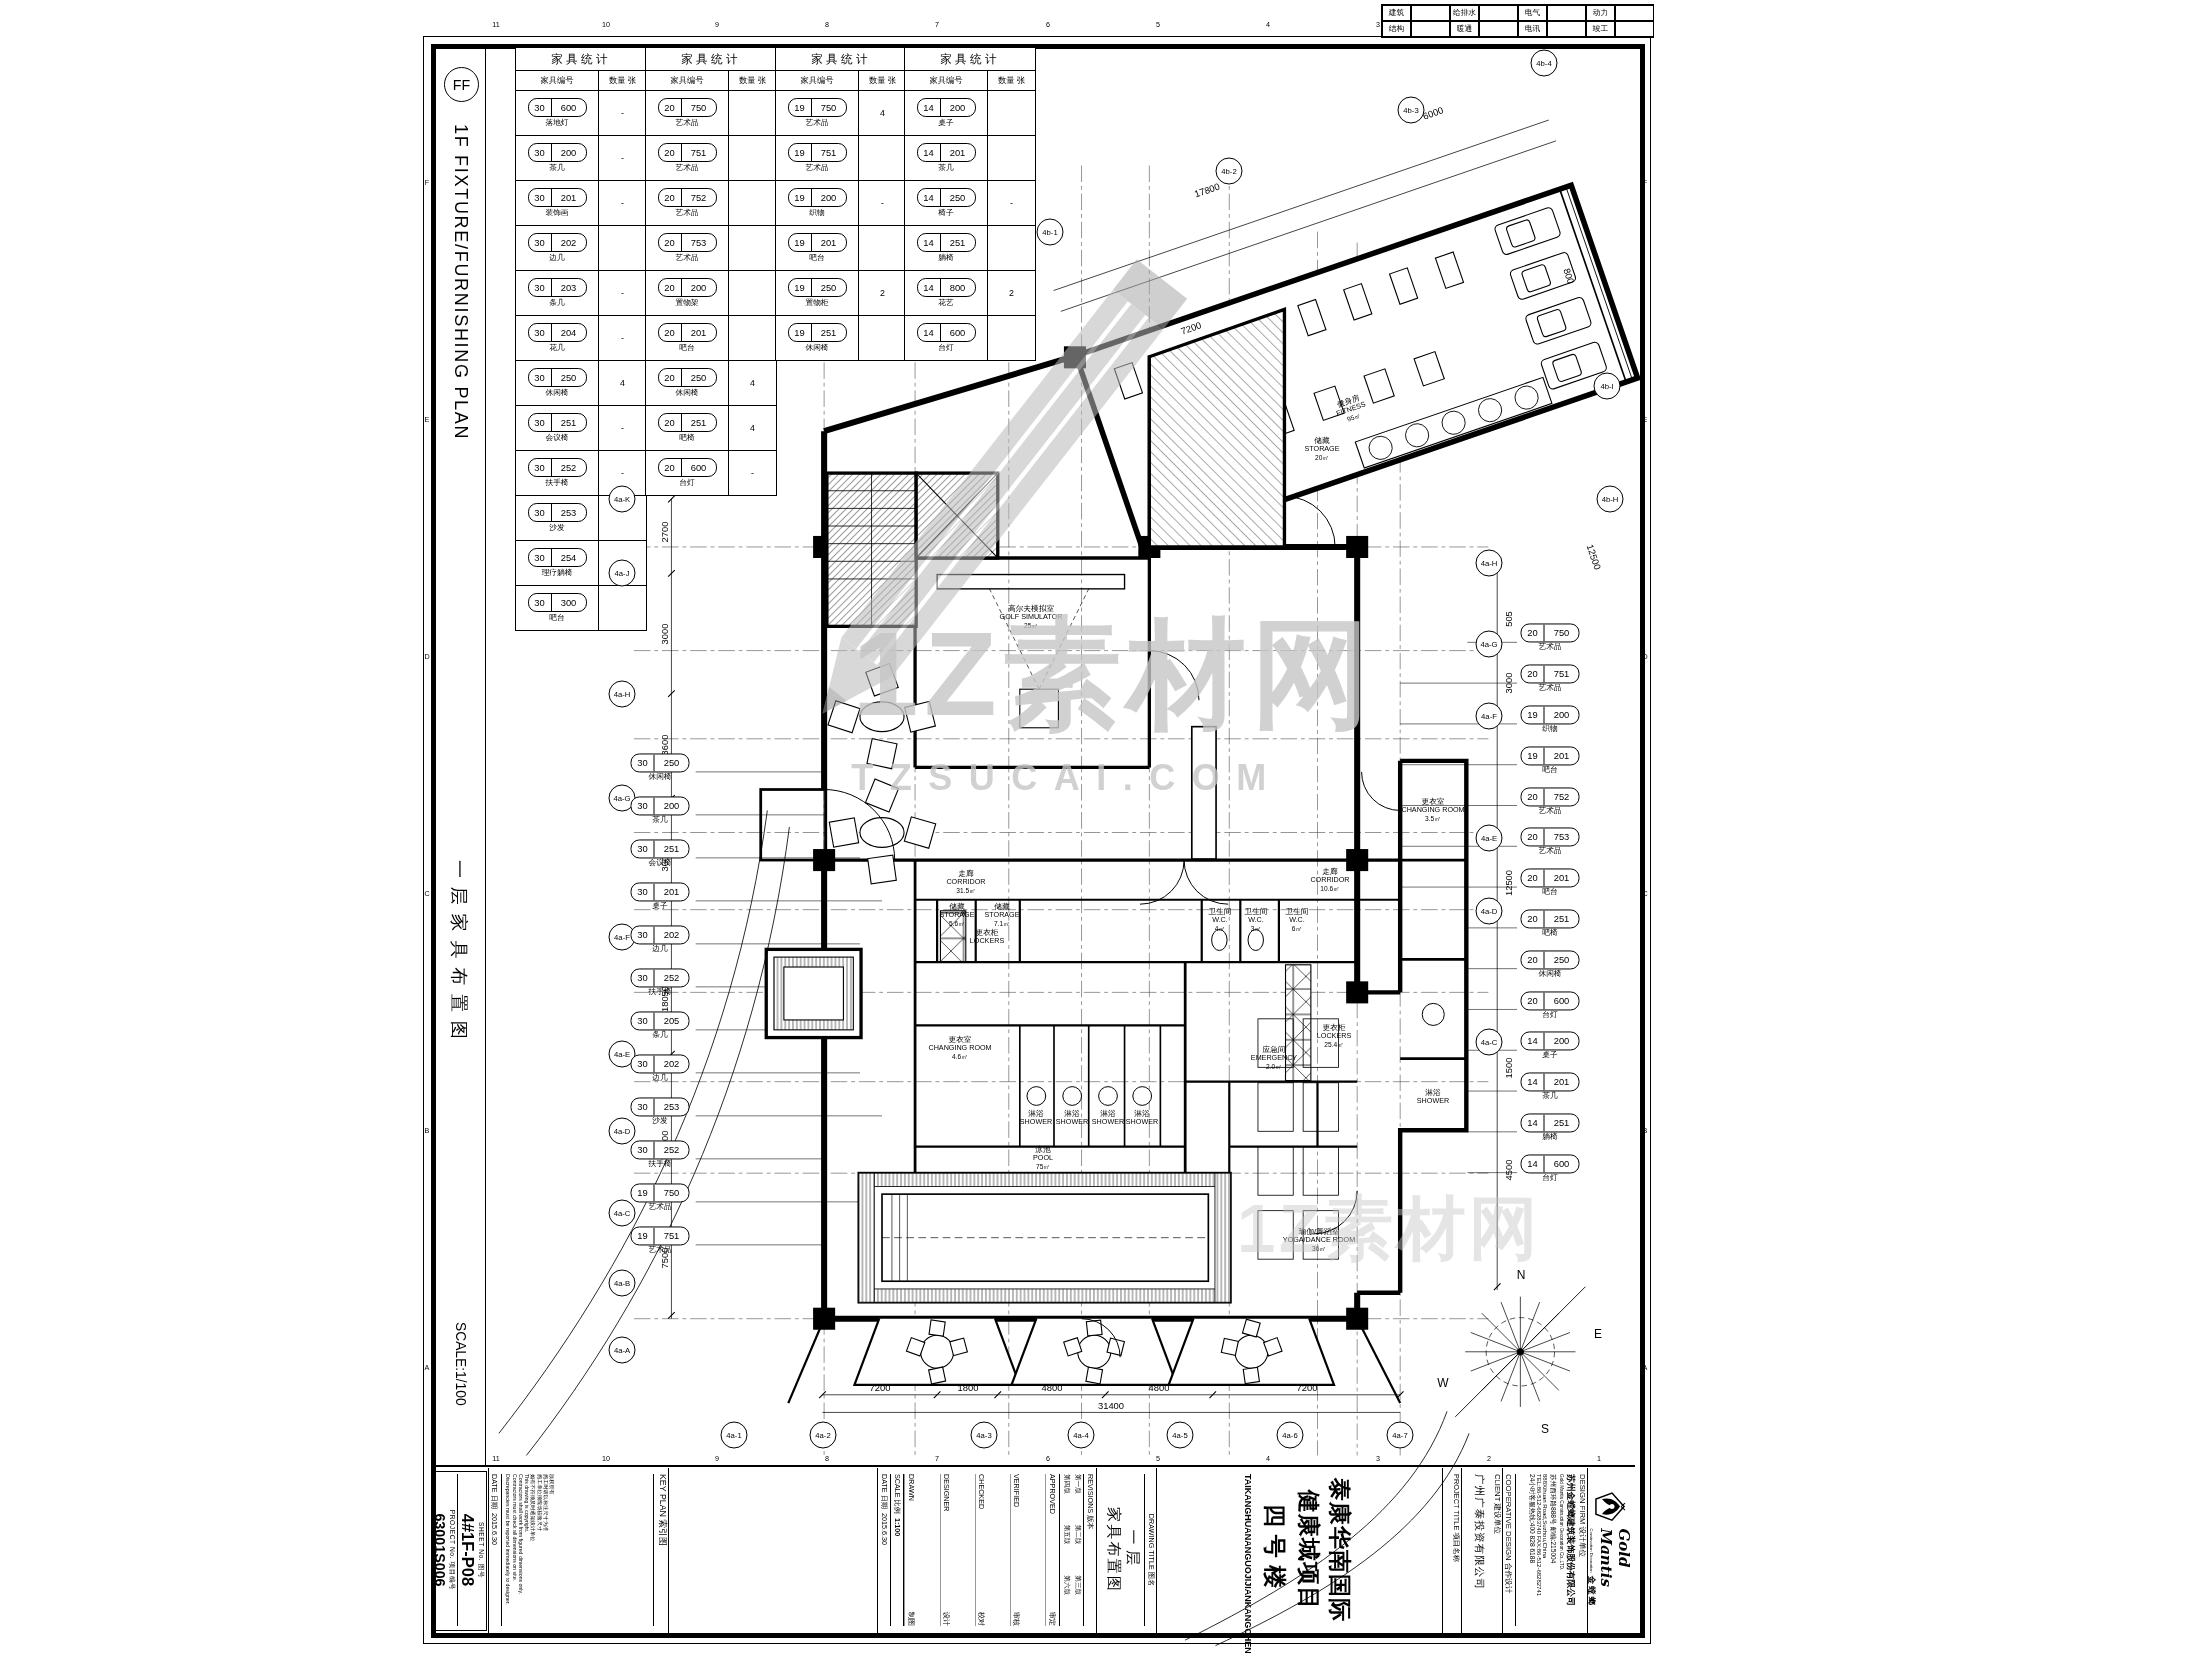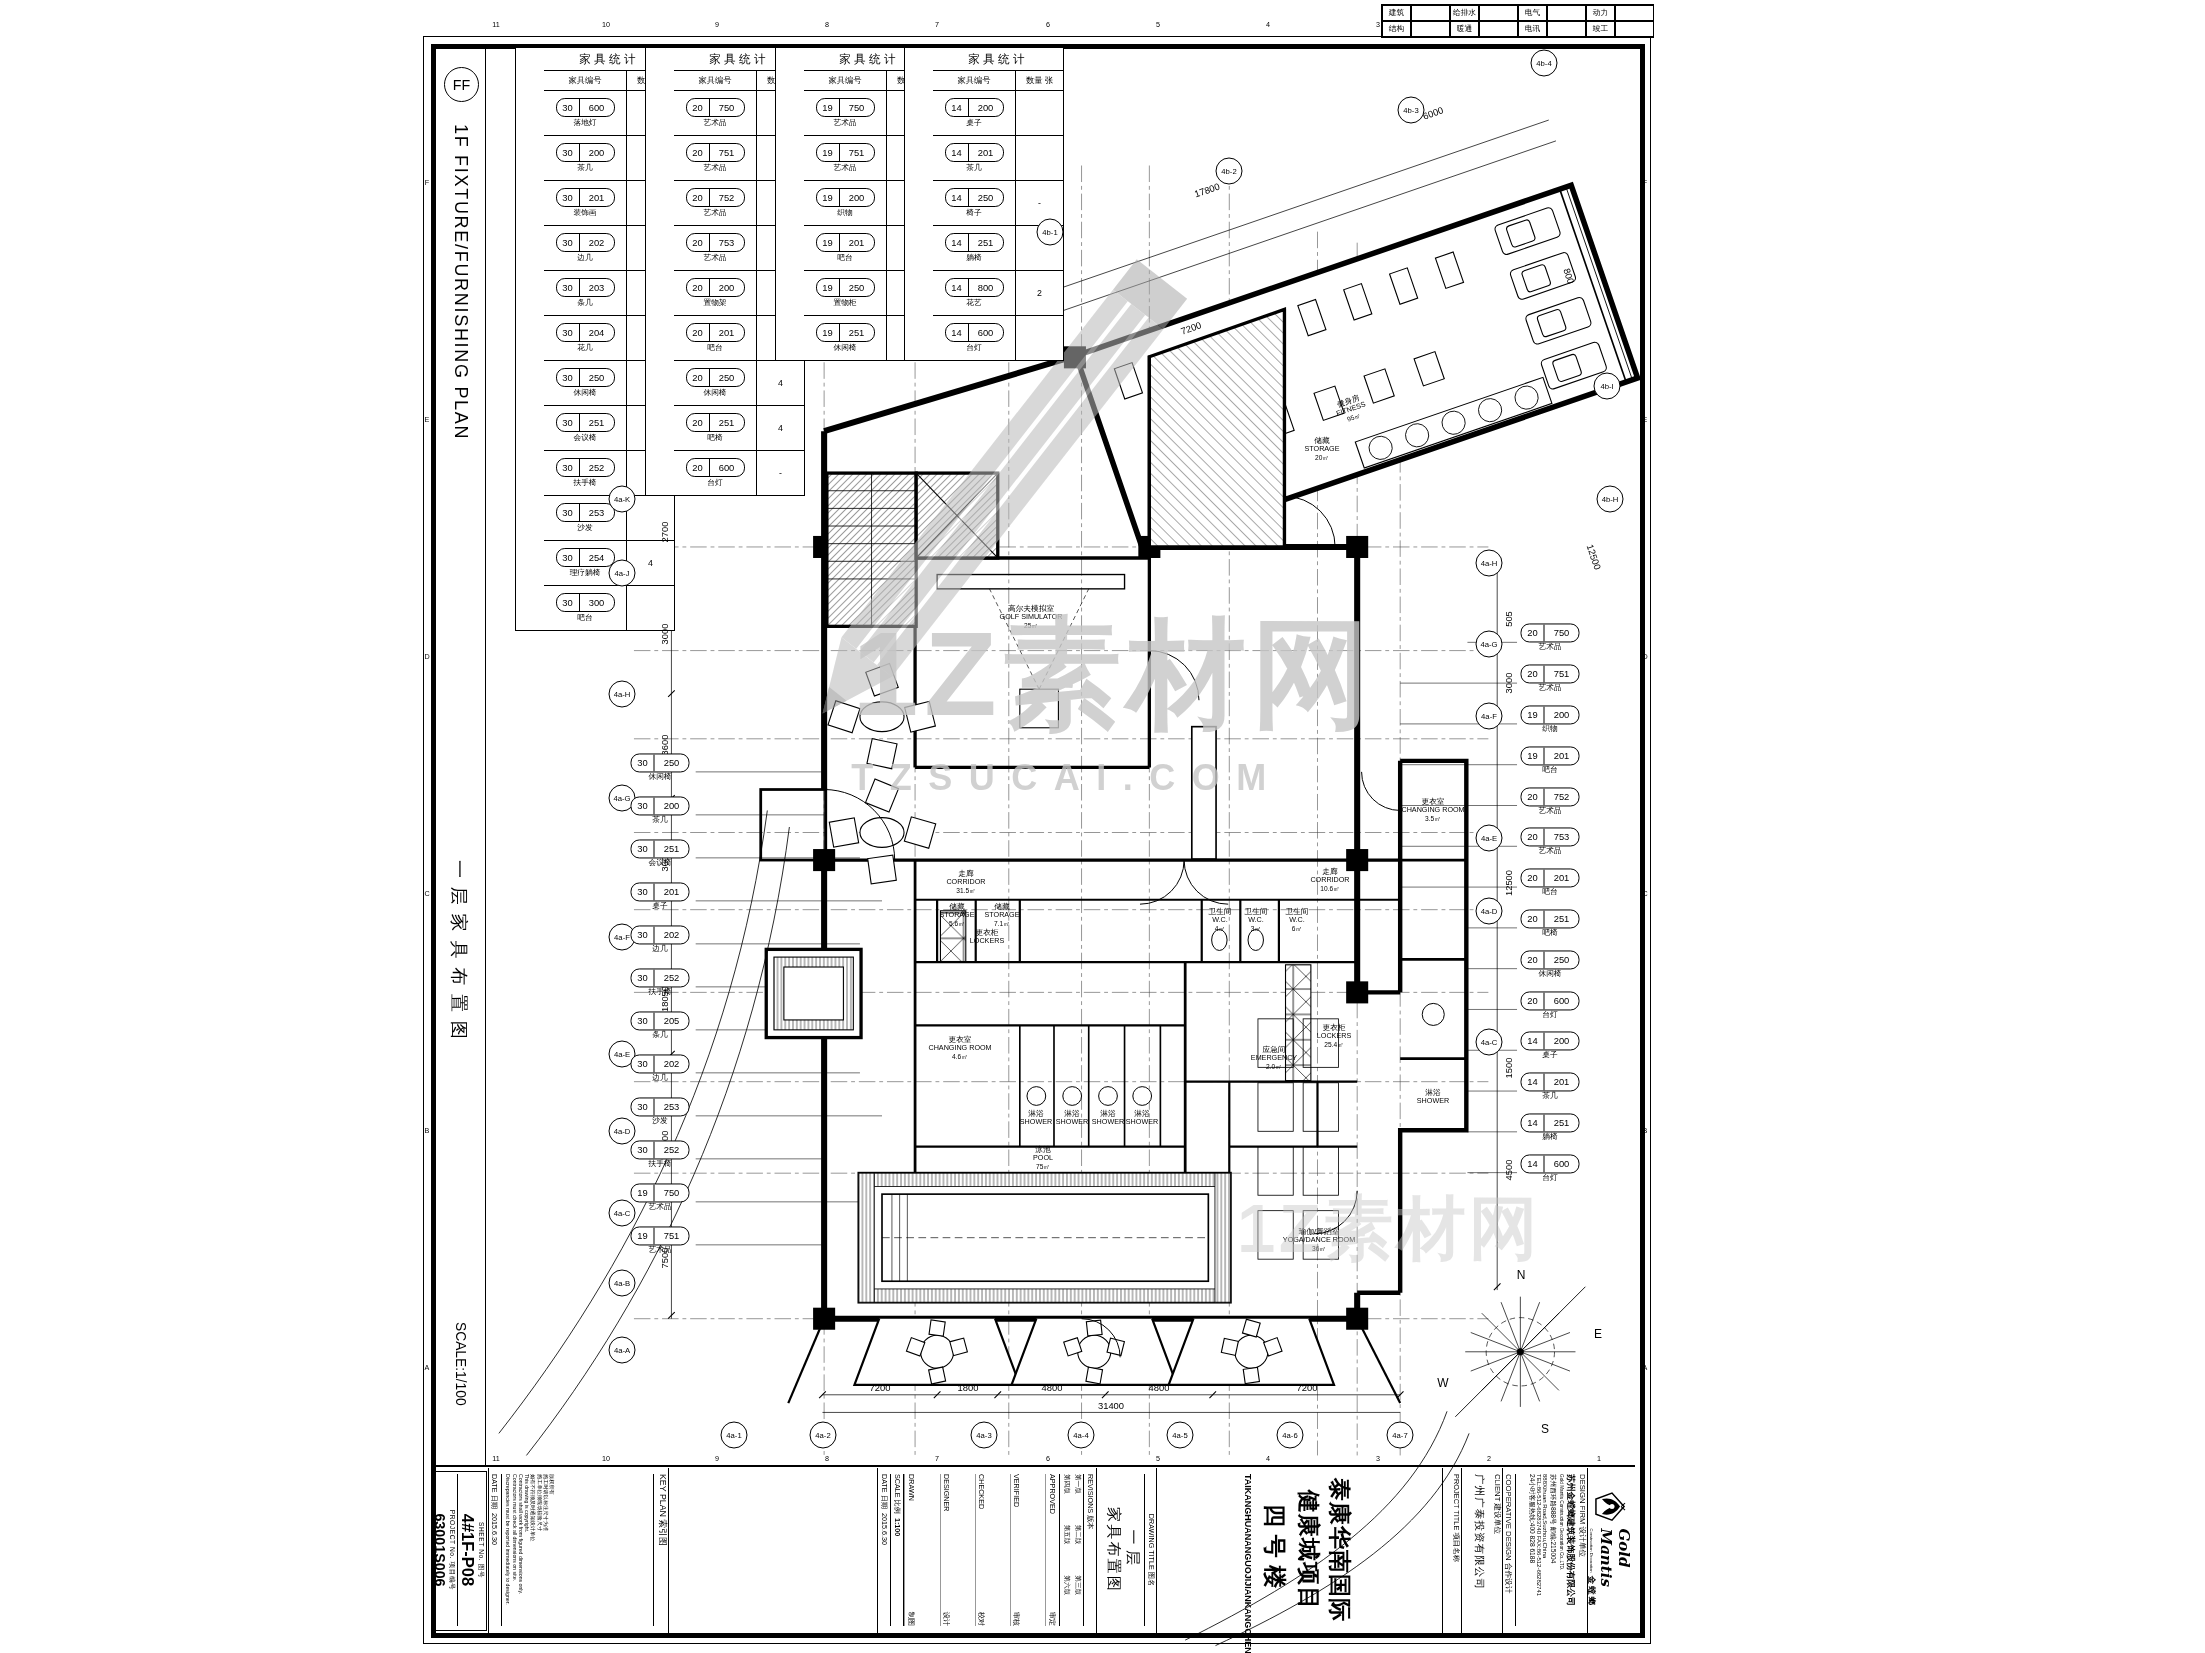--- a/index.html
+++ b/index.html
@@ -21,21 +21,21 @@
             border-right:1.1px solid #000;font-size:9.4px;}
   .pill .pb{width:34px;display:flex;align-items:center;justify-content:center;font-size:9.4px;}
   .tag{position:absolute;transform:translate(-50%,-50%);text-align:center;z-index:6;}
   .tag .tlabel{font-size:7.7px;margin-top:0.6px;}
   .rlabel{position:absolute;transform:translate(-50%,-50%);text-align:center;
           font-size:7.7px;line-height:1.2;white-space:nowrap;z-index:5;}
   .rlabel .en{font-size:7.2px;}
   .rlabel .ar{font-size:6.6px;}
   .dim{position:absolute;transform:translate(-50%,-50%);font-size:9.4px;z-index:5;white-space:nowrap;}
   .wm{position:absolute;color:#c6c6c6;z-index:9;pointer-events:none;white-space:nowrap;}
-  .ft{position:absolute;background:#fff;border:1.4px solid #000;z-index:4;padding-left:28px;}
+  .ft{position:absolute;background:#fff;border:1.4px solid #000;z-index:4;}
   .ft .ft-title{height:22px;border-bottom:1.1px solid #000;display:flex;align-items:center;
                 justify-content:center;font-size:11.6px;letter-spacing:3.3px;}
   .ft .ft-sub{height:19px;border-bottom:1.1px solid #000;display:flex;}
   .ft .ft-sub div{display:flex;align-items:center;justify-content:center;font-size:8.3px;}
   .ft .c1{width:82px;border-right:1.1px solid #000;}
   .ft .c2{flex:1;}
   .ft .ft-row{height:44px;border-bottom:1.1px solid #000;display:flex;}
   .ft .ft-row:last-child{border-bottom:none;}
   .ft .rc1{width:82px;border-right:1.1px solid #000;display:flex;flex-direction:column;
            align-items:center;justify-content:center;}

